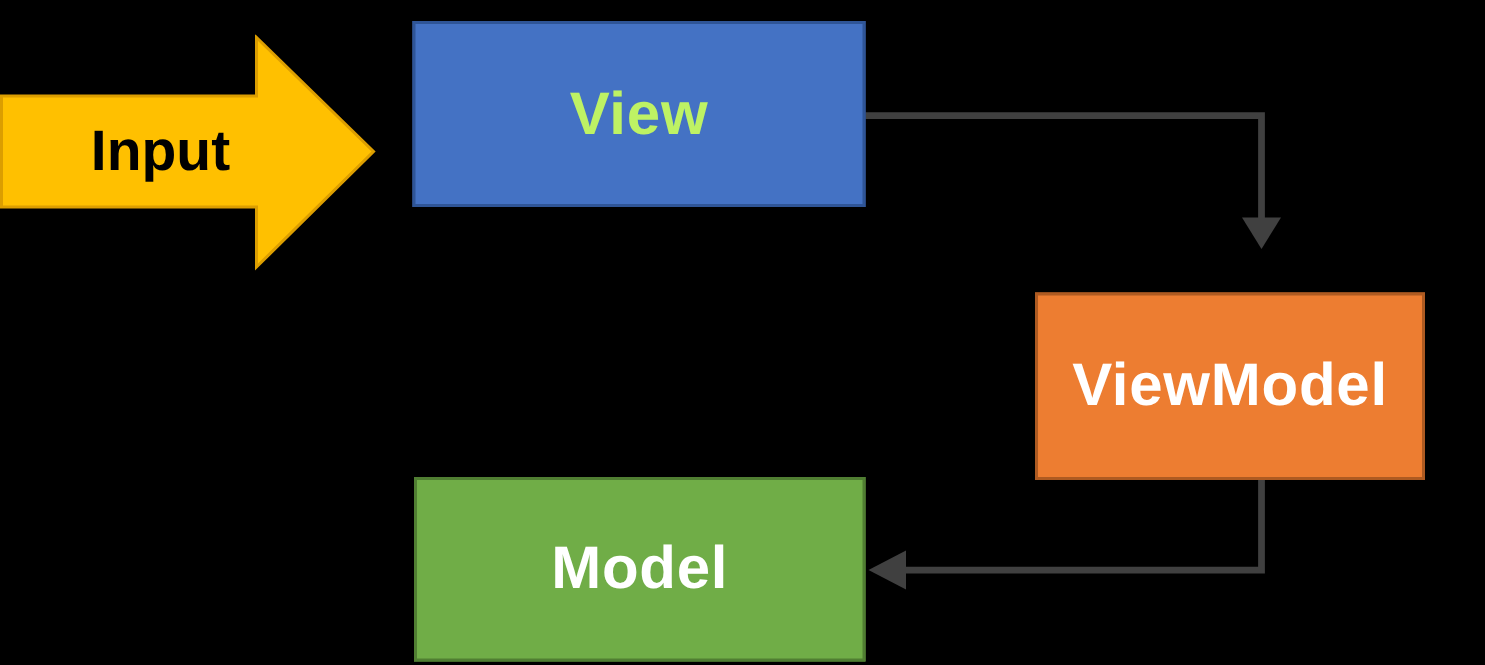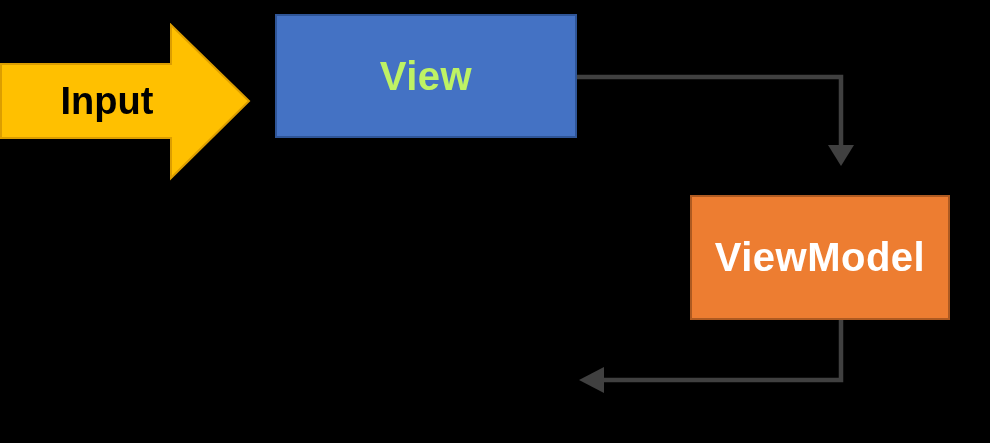--- a/index.html
+++ b/index.html
@@ -104,14 +104,17 @@
   </div>
 
   <div class="node node-view">
     <span class="node-label">View</span>
   </div>
 
   <div class="node node-viewmodel">
     <span class="node-label">ViewModel</span>
   </div>
 
+  <div class="node node-model">
+    <span class="node-label">Model</span>
+  </div>
 
 </div>
 
 </body></html>

